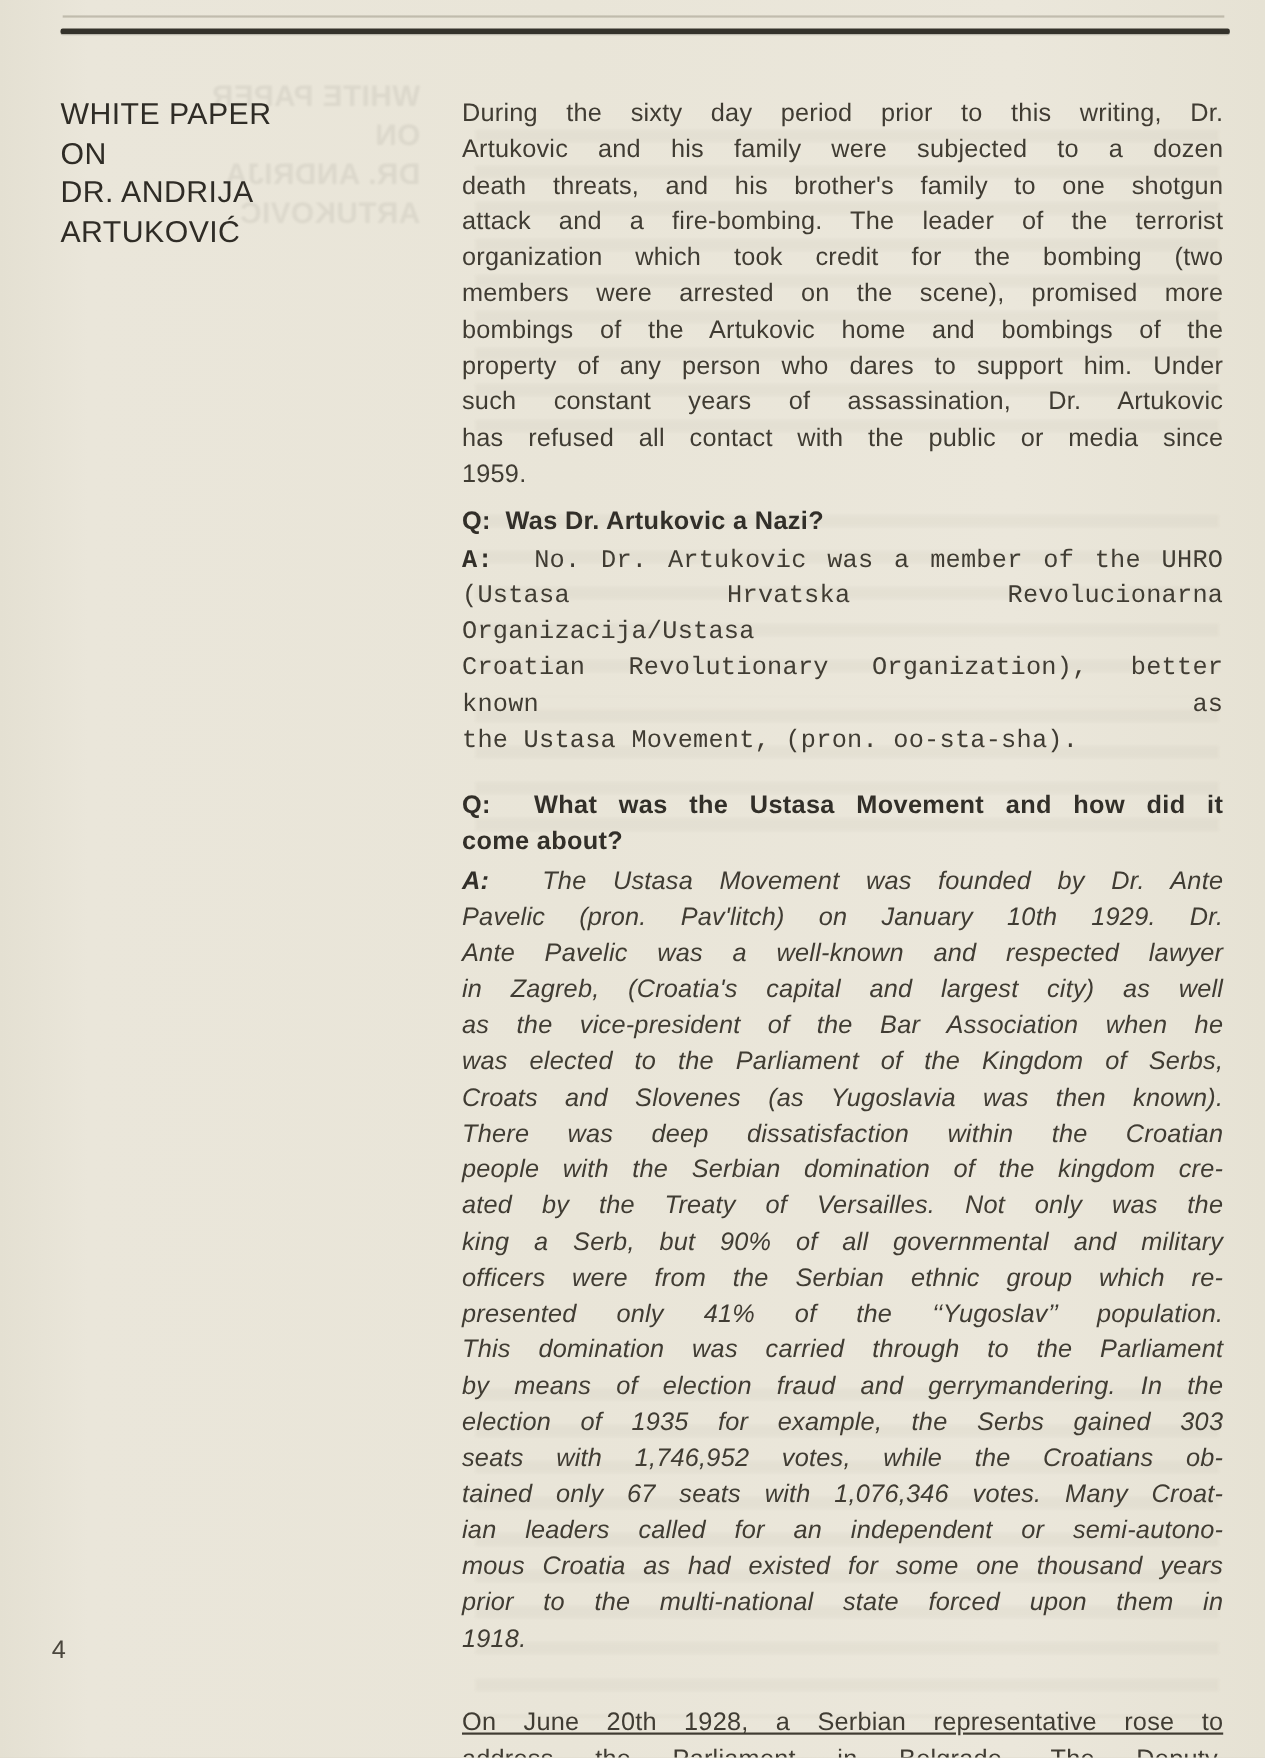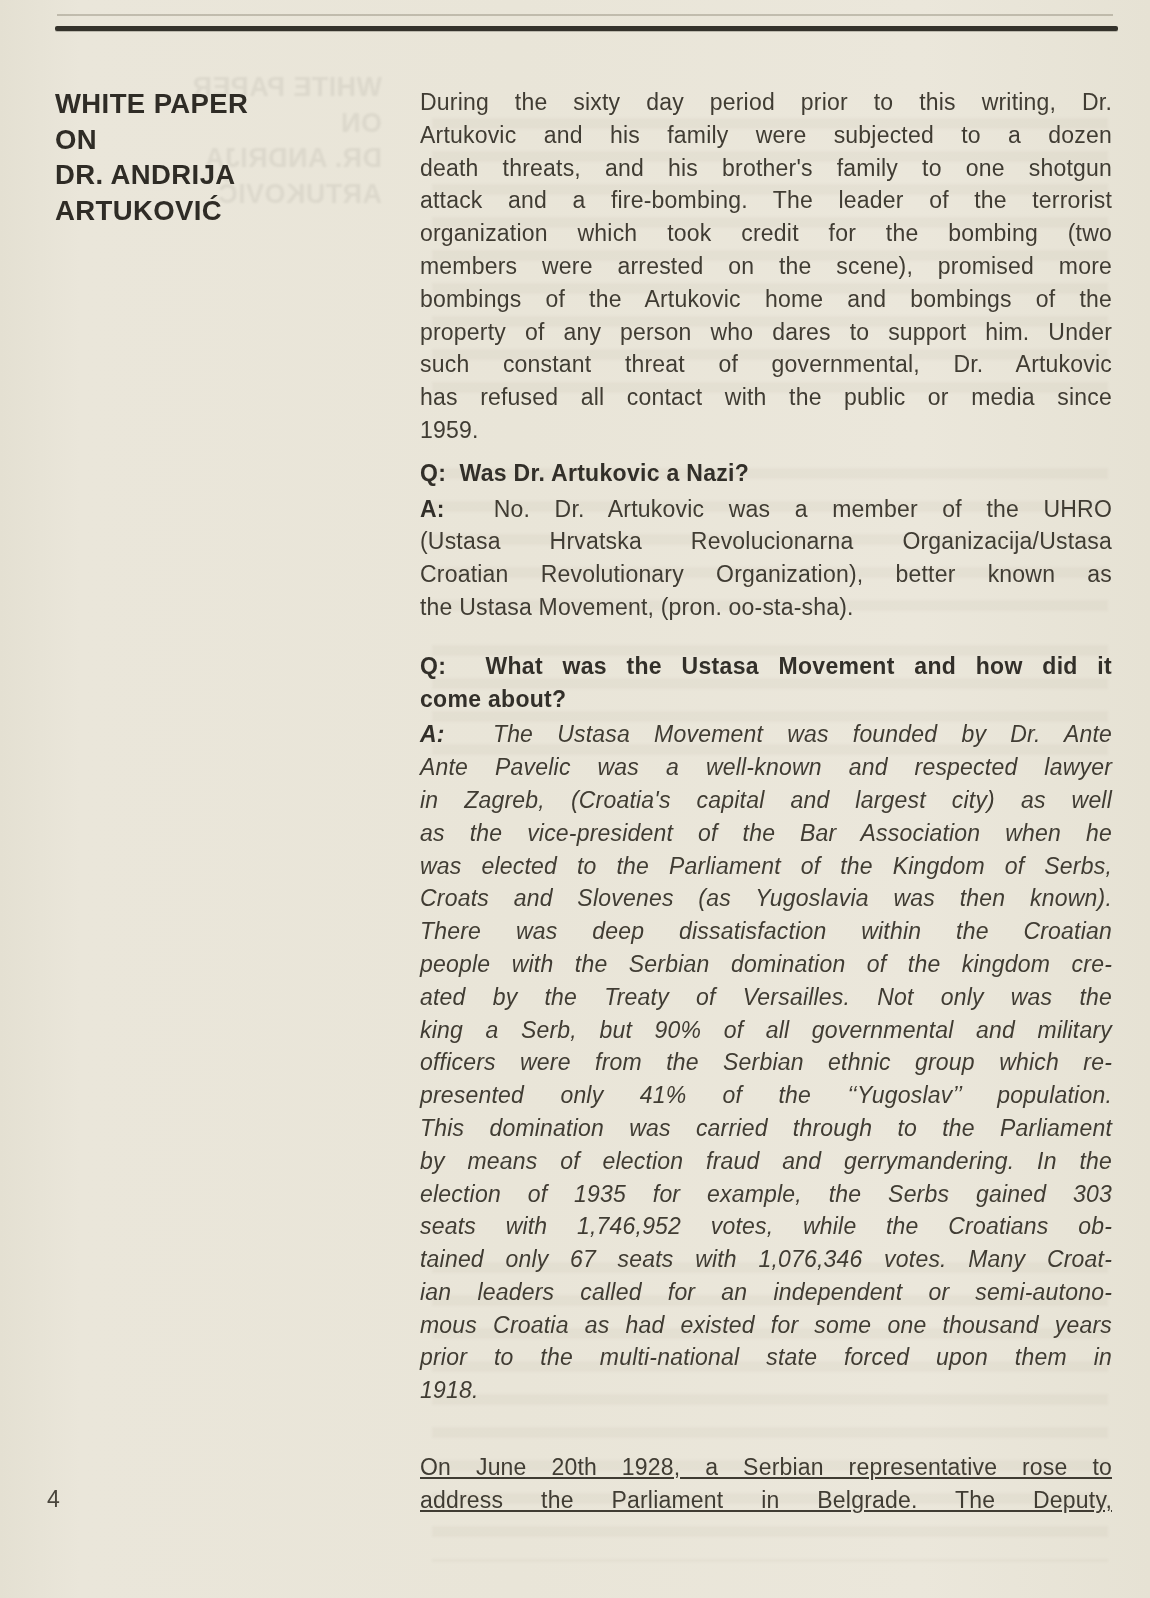--- a/index.html
+++ b/index.html
@@ -28,30 +28,30 @@
     position:absolute;pointer-events:none;opacity:.5;filter:blur(1.3px);
     background:repeating-linear-gradient(180deg,rgba(128,118,94,.10) 0 11px,rgba(0,0,0,0) 11px 33px);
   }
   .b1{left:432px;top:118px;width:676px;height:295px;}
   .b2{left:432px;top:468px;width:676px;height:165px;}
   .b3{left:432px;top:645px;width:676px;height:130px;}
   .b4{left:432px;top:1262px;width:676px;height:300px;}
   
   .doc-title{
     position:absolute;left:55px;top:86px;width:330px;
-    font-weight:700;font-size:27.5px;line-height:35.5px;letter-spacing:.4px;color:#2f2c26;
+    font-weight:400;font-size:27.5px;line-height:35.5px;letter-spacing:.4px;color:#2f2c26;
   }
   
   .body-col{
     position:absolute;left:420px;top:86px;width:692px;
     font-size:23px;line-height:32.8px;letter-spacing:.2px;color:var(--ink);
   }
   .blk{margin:0;}
   .body-col .blk:nth-child(2){margin-top:10px;}
-  .body-col .blk:nth-child(3){margin-top:3px;}
+  .body-col .blk:nth-child(3){margin-top:3px;font-family:Liberation Mono, monospace;}
   .body-col .blk:nth-child(4){margin-top:26px;}
   .body-col .blk:nth-child(5){margin-top:3px;font-style:italic;}
   .body-col .blk:nth-child(6){margin-top:44px;text-decoration:underline;}
   .line{white-space:normal;}
   .line.j{text-align:justify;text-align-last:justify;}
   .blk-question{font-weight:700;color:var(--ink-bold);letter-spacing:.3px;}
   .qa-prefix{font-weight:700;color:var(--ink-bold);}
   .page-num{position:absolute;left:47px;top:1486px;font-size:23px;color:#4a463d;}
 </style>
 </head>
@@ -83,39 +83,40 @@
   <main class="body-col">
       <div class="blk blk-paragraph">
         <div class="line j">During the sixty day period prior to this writing, Dr.</div>
         <div class="line j">Artukovic and his family were subjected to a dozen</div>
         <div class="line j">death threats, and his brother's family to one shotgun</div>
         <div class="line j">attack and a fire-bombing.  The leader of the terrorist</div>
         <div class="line j">organization which took credit for the bombing (two</div>
         <div class="line j">members were arrested on the scene), promised more</div>
         <div class="line j">bombings of the Artukovic home and bombings of the</div>
         <div class="line j">property of any person who dares to support him.  Under</div>
-        <div class="line j">such constant threat of governmental, Dr. Artukovic</div>
+        <div class="line j">such constant years of assassination, Dr. Artukovic</div>
         <div class="line j">has refused all contact with the public or media since</div>
         <div class="line">1959.</div>
       </div>
       <div class="blk blk-question">
         <div class="line"><span class="qa-prefix">Q:</span>&nbsp;&nbsp;Was Dr. Artukovic a Nazi?</div>
       </div>
       <div class="blk blk-answer">
         <div class="line j"><span class="qa-prefix">A:</span>&nbsp;&nbsp;No.  Dr. Artukovic was a member of the UHRO</div>
         <div class="line j">(Ustasa Hrvatska Revolucionarna Organizacija/Ustasa</div>
         <div class="line j">Croatian Revolutionary Organization), better known as</div>
         <div class="line">the Ustasa Movement, (pron. oo-sta-sha).</div>
       </div>
       <div class="blk blk-question">
         <div class="line j"><span class="qa-prefix">Q:</span>&nbsp;&nbsp;What was the Ustasa Movement and how did it</div>
         <div class="line">come about?</div>
       </div>
       <div class="blk blk-answer">
         <div class="line j"><span class="qa-prefix">A:</span>&nbsp;&nbsp;The Ustasa Movement was founded  by Dr. Ante</div>
+        <div class="line j">Pavelic (pron. Pav'litch) on January 10th 1929.  Dr.</div>
         <div class="line j">Ante Pavelic was a well-known and respected lawyer</div>
         <div class="line j">in Zagreb, (Croatia's capital and largest city) as well</div>
         <div class="line j">as the vice-president of the Bar Association when he</div>
         <div class="line j">was elected to the Parliament of the Kingdom of Serbs,</div>
         <div class="line j">Croats and Slovenes (as Yugoslavia was then known).</div>
         <div class="line j">There was deep dissatisfaction within the Croatian</div>
         <div class="line j">people with the Serbian domination of the kingdom cre-</div>
         <div class="line j">ated by the Treaty of Versailles.  Not only was the</div>
         <div class="line j">king a Serb, but 90% of all governmental and military</div>
         <div class="line j">officers were from the Serbian ethnic group which re-</div>

